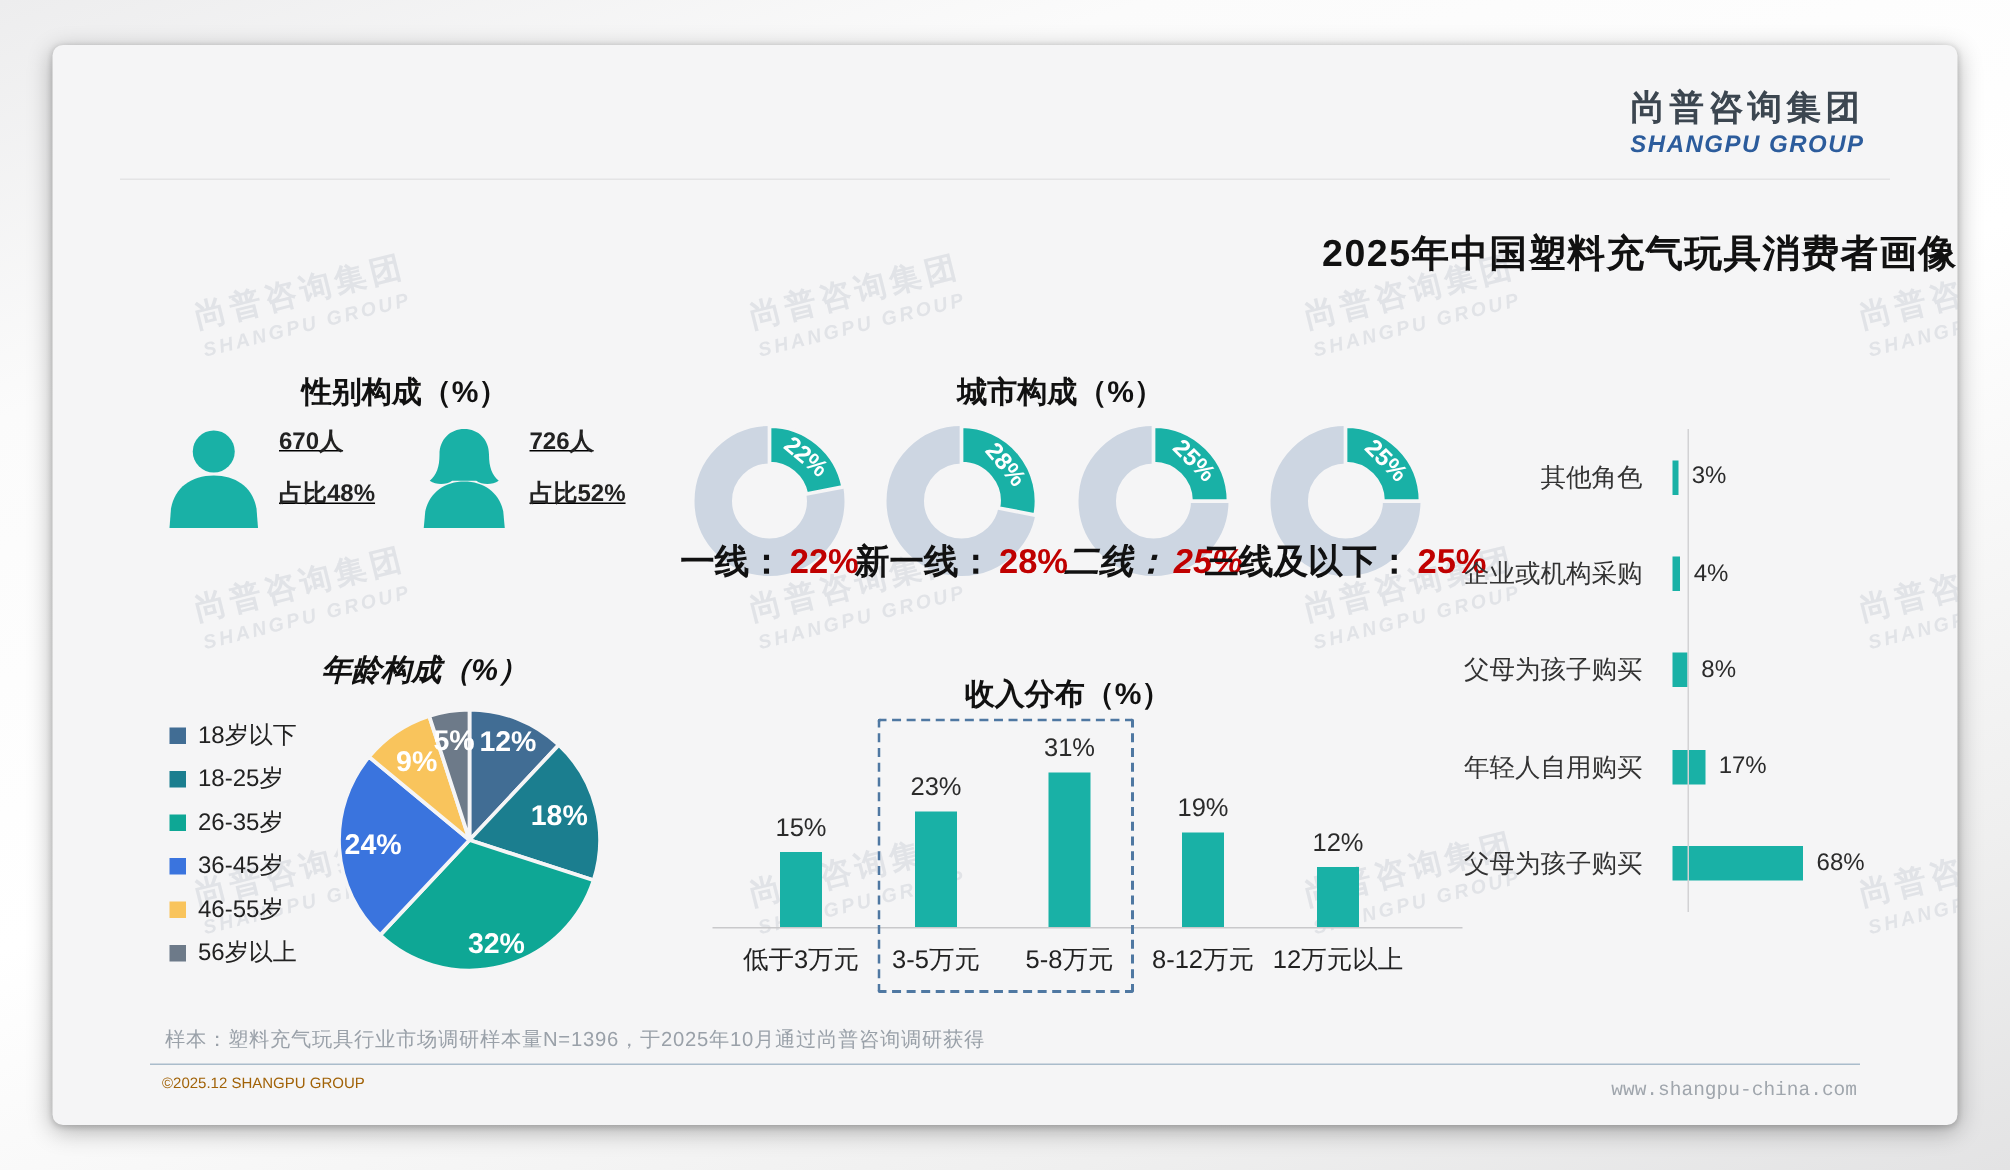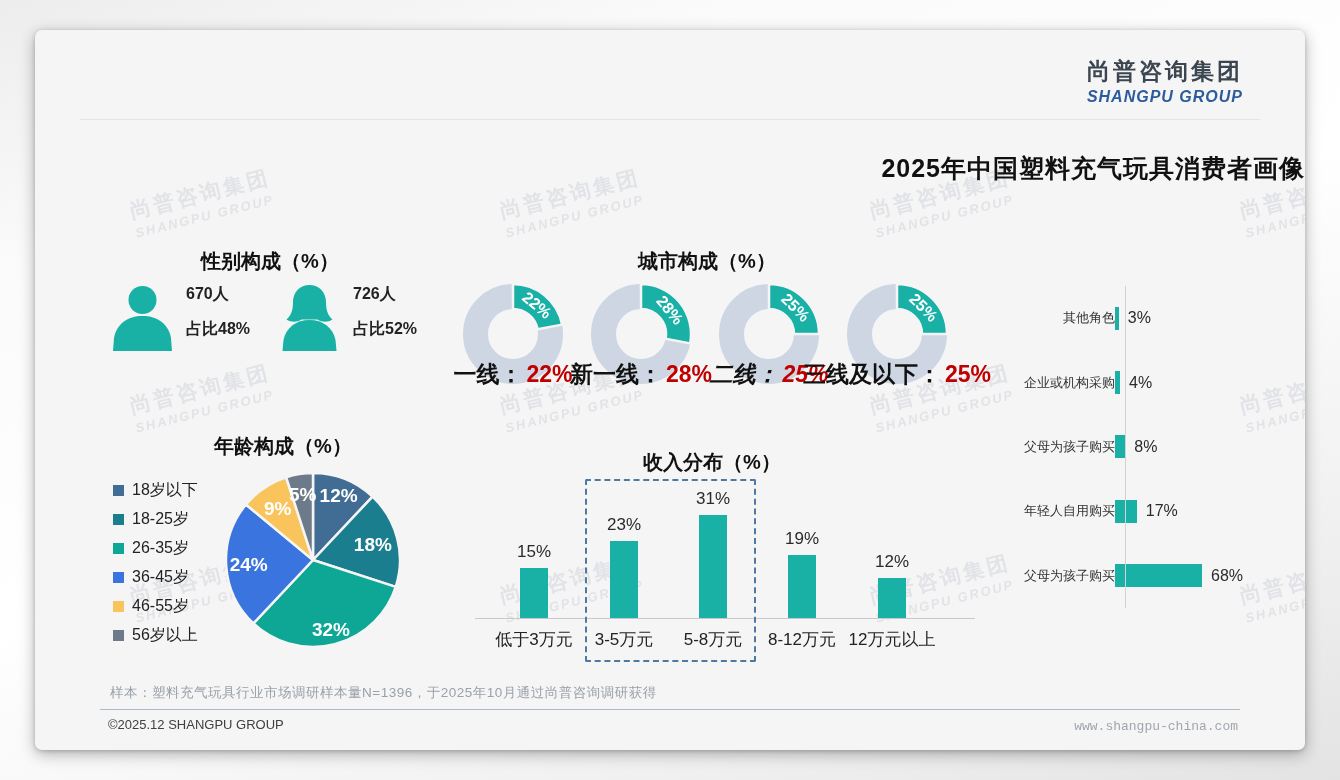--- a/index.html
+++ b/index.html
@@ -22,53 +22,53 @@
   .content{position:absolute;inset:0;z-index:1;}
   .slide-title{position:absolute;left:60px;top:36px;font-size:27px;font-weight:800;color:#141414;letter-spacing:1px;}
   .logo{position:absolute;right:62px;top:26px;text-align:center;}
   .logo-cn{font-size:23px;font-weight:800;color:#3c4650;letter-spacing:3px;}
   .logo-en{font-size:16px;font-weight:800;font-style:italic;color:#2c5c9c;letter-spacing:1px;margin-top:1px;}
   .header-divider{position:absolute;left:45px;right:45px;top:89px;height:1px;background:#e4e4e5;}
   .chart-main-title{position:absolute;left:0;right:0;top:122px;text-align:right;font-size:25px;font-weight:800;color:#111;letter-spacing:1px;}
   
   .sec-title{position:absolute;font-size:20px;font-weight:800;color:#111;white-space:nowrap;transform:translateX(-50%);}
   
-  .person-group{position:absolute;display:flex;align-items:center;}
+  .person-group{position:absolute;display:flex;align-items:flex-end;text-decoration:underline;}
   .person-icon{width:67px;height:70px;}
   .person-icon svg{width:100%;height:100%;}
   .person-text{margin-left:10px;padding-top:2px;}
   .person-line{font-size:16px;font-weight:700;color:#222;margin-bottom:14px;white-space:nowrap;}
   
   .donut-svg{position:absolute;width:104px;height:104px;}
   .donut-label{position:absolute;transform:translateX(-50%);white-space:nowrap;font-size:23px;font-weight:800;color:#111;text-align:center;}
   .donut-label .pct{color:#c00000;margin-left:4px;}
   
   #decision-chart{position:absolute;left:930px;top:256px;width:335px;height:322px;}
   .dec-axis{position:absolute;left:160px;top:0;bottom:0;width:1px;background:#d2d2d4;}
   .dec-row{height:64.4px;display:flex;align-items:center;}
-  .dec-label{width:150px;text-align:right;padding-right:0;font-size:13px;color:#333;white-space:nowrap;box-sizing:border-box;}
+  .dec-label{width:150px;text-align:right;padding-right:20px;font-size:17px;color:#333;white-space:nowrap;box-sizing:border-box;}
   .dec-bar{height:23px;background:var(--teal);}
   .dec-val{margin-left:9px;font-size:16px;color:#2b2b2b;}
   
   #age-legend{position:absolute;left:78px;top:446px;}
   .legend-row{display:flex;align-items:center;height:29px;}
   .legend-sq{width:11px;height:11px;margin-right:8px;flex:none;}
   .legend-txt{font-size:16px;color:#222;white-space:nowrap;}
   #age-pie{position:absolute;left:183px;top:435px;width:190px;height:190px;}
   
   #income-chart{position:absolute;left:440px;top:430px;width:505px;height:235px;}
   .inc-axis{position:absolute;left:0;top:158px;width:500px;height:1px;background:#c9c9cb;}
   .inc-bar{position:absolute;width:28px;background:var(--teal);}
   .inc-val{position:absolute;width:70px;text-align:center;font-size:17px;color:#2b2b2b;}
   .inc-cat{position:absolute;top:168px;width:120px;text-align:center;font-size:17px;color:#222;white-space:nowrap;}
   .inc-highlight{position:absolute;left:110px;top:19px;width:167px;height:179px;border:2px dashed #4f78a2;border-radius:2px;}
   
   .footnote{position:absolute;left:75px;top:654px;font-size:13.5px;color:#9aa1a9;letter-spacing:0.5px;}
   .footer-line{position:absolute;left:65px;right:65px;top:679px;height:1px;background:#aabccb;}
-  .copyright{position:absolute;left:73px;top:687px;font-size:13px;color:#404040;}
+  .copyright{position:absolute;left:73px;top:687px;font-size:10px;color:#a16207;}
   .website{position:absolute;right:67px;top:689px;font-size:13px;color:#a0a6ad;font-family:Liberation Mono, monospace;}
   :root{--teal:#19b1a6;}
 </style>
 </head>
 <body>
 
 <div class="card">
   <div id="watermark-layer">
       <div class="wm" style="left: 95px; top: 150px;">
         <div class="wm-cn">尚普咨询集团</div>
@@ -205,21 +205,21 @@
           <div class="dec-bar" style="width: 21.76px;"></div>
           <div class="dec-val">17%</div>
         </div>
         <div class="dec-row">
           <div class="dec-label">父母为孩子购买</div>
           <div class="dec-bar" style="width: 87.04px;"></div>
           <div class="dec-val">68%</div>
         </div>
       </div>
 
-    <div class="sec-title" style="left:248px;top:403px;">年龄构成（%）</div>
+    <div class="sec-title" style="left:248px;top:403px;font-style:italic;">年龄构成（%）</div>
     <div id="age-legend">
         <div class="legend-row">
           <span class="legend-sq" style="background: rgb(65, 109, 148);"></span>
           <span class="legend-txt">18岁以下</span>
         </div>
         <div class="legend-row">
           <span class="legend-sq" style="background: rgb(27, 126, 143);"></span>
           <span class="legend-txt">18-25岁</span>
         </div>
         <div class="legend-row">

